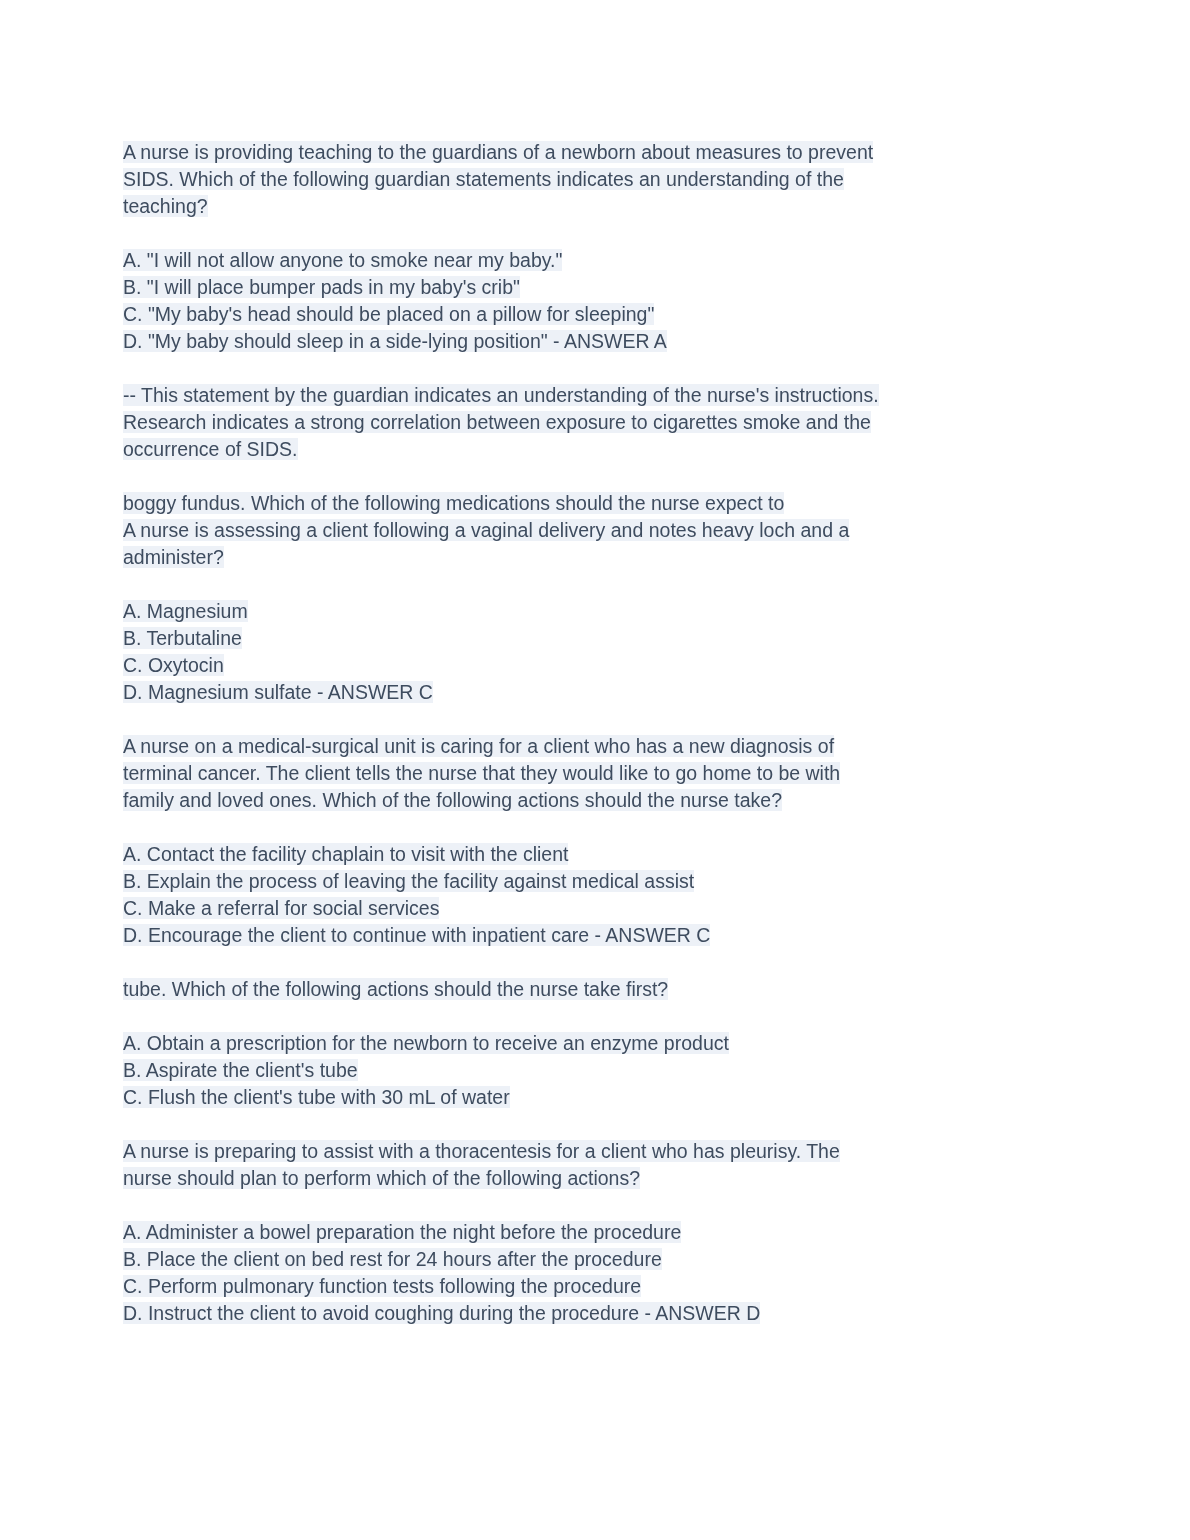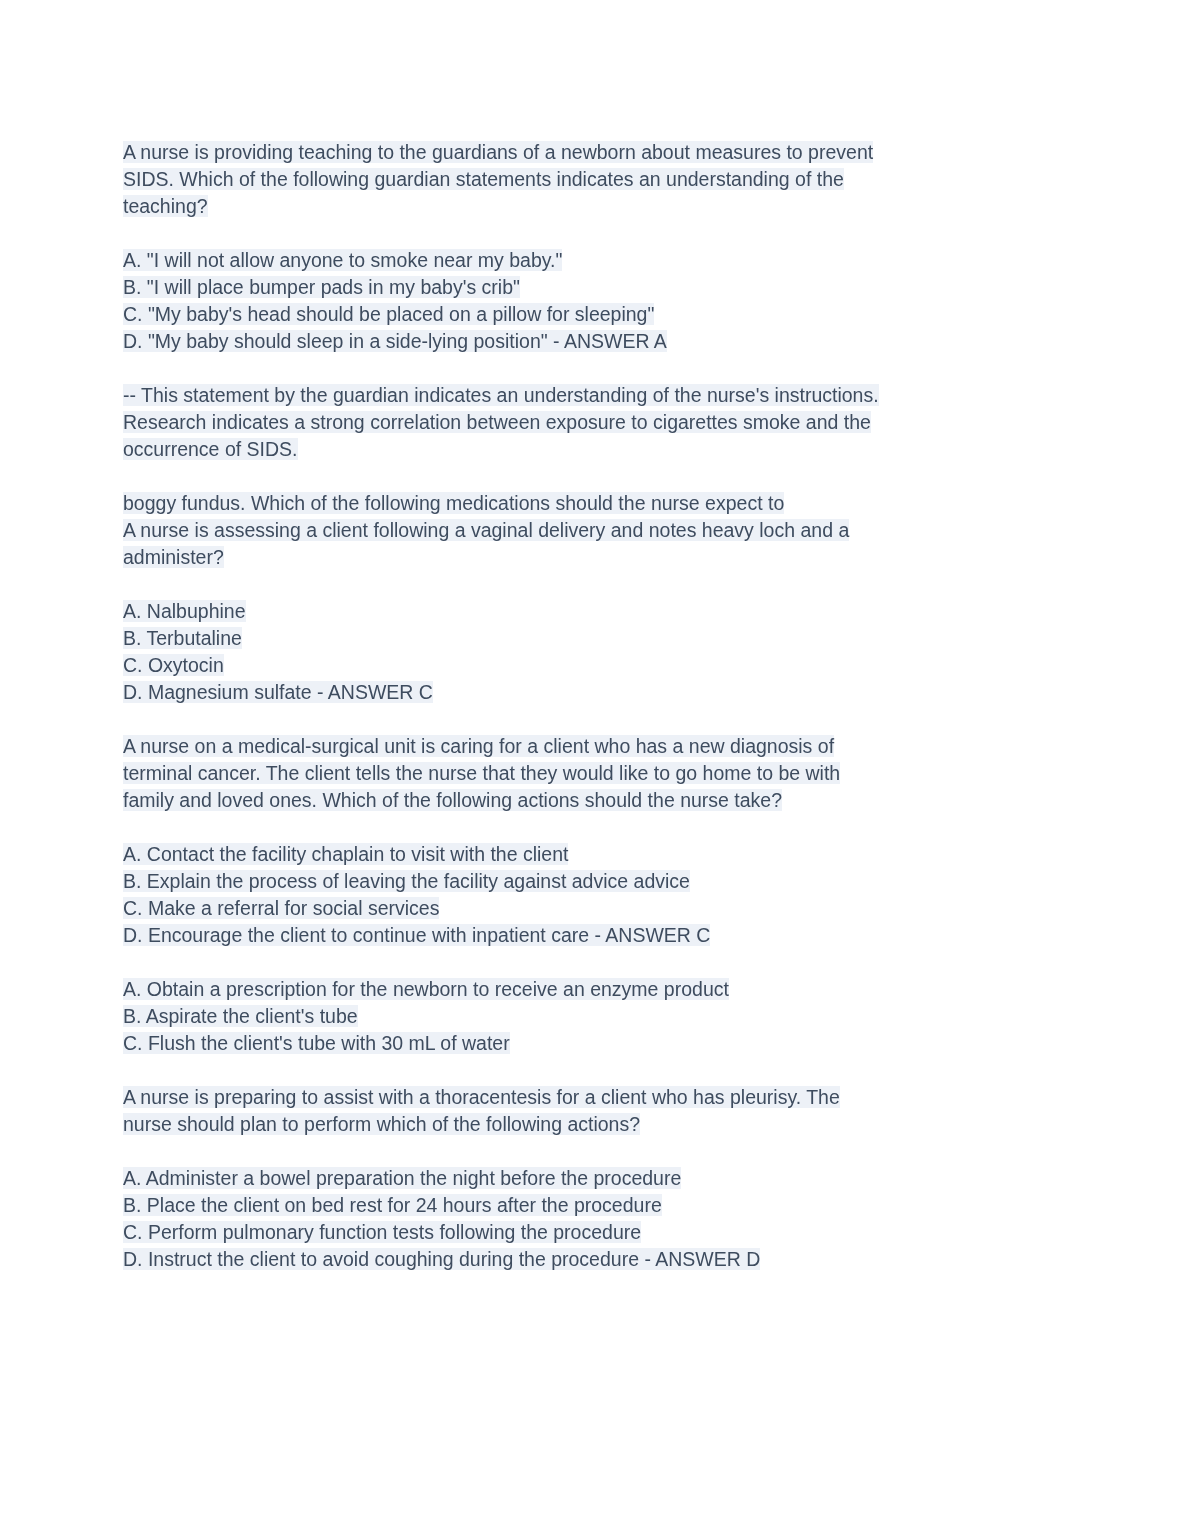--- a/index.html
+++ b/index.html
@@ -56,43 +56,44 @@
     </div>
   </section>
 
   <section>
     <div class="para">
       <div class="line"><span class="hl">boggy fundus. Which of the following medications should the nurse expect to</span></div>
       <div class="line"><span class="hl">A nurse is assessing a client following a vaginal delivery and notes heavy loch and a</span></div>
       <div class="line"><span class="hl">administer?</span></div>
     </div>
     <div class="para">
-      <div class="line"><span class="hl">A. Nalbuphine</span></div>
+      <div class="line"><span class="hl">A. Magnesium</span></div>
       <div class="line"><span class="hl">B. Terbutaline</span></div>
       <div class="line"><span class="hl">C. Oxytocin</span></div>
       <div class="line"><span class="hl">D. Magnesium sulfate - ANSWER C</span></div>
     </div>
   </section>
 
   <section>
     <div class="para">
       <div class="line"><span class="hl">A nurse on a medical-surgical unit is caring for a client who has a new diagnosis of</span></div>
       <div class="line"><span class="hl">terminal cancer. The client tells the nurse that they would like to go home to be with</span></div>
       <div class="line"><span class="hl">family and loved ones. Which of the following actions should the nurse take?</span></div>
     </div>
     <div class="para">
       <div class="line"><span class="hl">A. Contact the facility chaplain to visit with the client</span></div>
-      <div class="line"><span class="hl">B. Explain the process of leaving the facility against advice advice</span></div>
+      <div class="line"><span class="hl">B. Explain the process of leaving the facility against medical assist</span></div>
       <div class="line"><span class="hl">C. Make a referral for social services</span></div>
       <div class="line"><span class="hl">D. Encourage the client to continue with inpatient care - ANSWER C</span></div>
     </div>
   </section>
 
   <section>
     <div class="para">
+      <div class="line"><span class="hl">tube. Which of the following actions should the nurse take first?</span></div>
     </div>
     <div class="para">
       <div class="line"><span class="hl">A. Obtain a prescription for the newborn to receive an enzyme product</span></div>
       <div class="line"><span class="hl">B. Aspirate the client's tube</span></div>
       <div class="line"><span class="hl">C. Flush the client's tube with 30 mL of water</span></div>
     </div>
   </section>
 
   <section>
     <div class="para">

